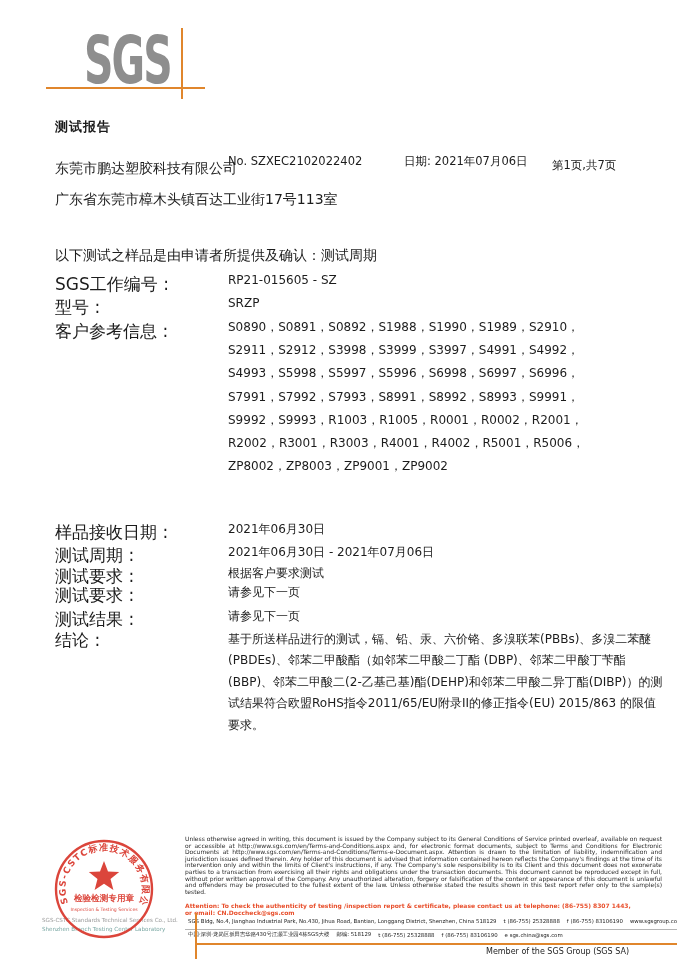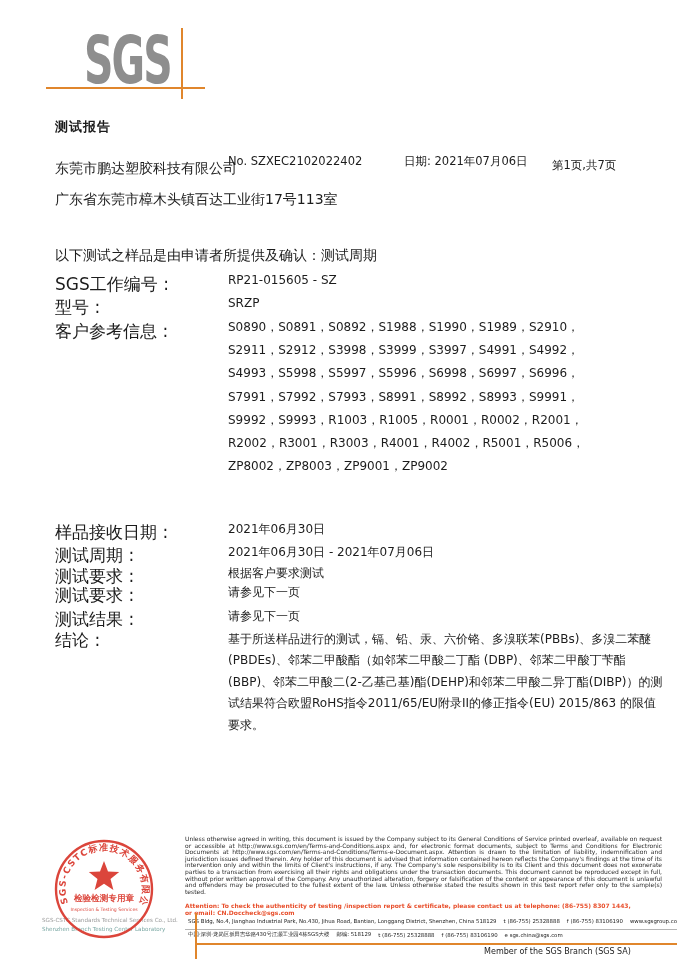--- a/index.html
+++ b/index.html
@@ -118,21 +118,21 @@
   <div class="abs addr-row addr-cn">
     <span>中国·深圳·龙岗区坂田吉华路430号江灏工业园4栋SGS大楼</span>
     <span>邮编: 518129</span>
     <span>t (86-755) 25328888</span>
     <span>f (86-755) 83106190</span>
     <span>e sgs.china@sgs.com</span>
   </div>
 
   <div class="abs foot-hline"></div>
   <div class="abs foot-vline"></div>
-  <div class="abs member">Member of the SGS Branch (SGS SA)</div>
+  <div class="abs member">Member of the SGS Group (SGS SA)</div>
 
   <div class="abs co-line1">SGS-CSTC Standards Technical Services Co., Ltd.</div>
   <div class="abs co-line2">Shenzhen Branch Testing Center Laboratory</div>
 
   <svg class="abs stamp" viewBox="0 0 104 104">
     <circle cx="52" cy="52" r="48" fill="none" stroke="#d9362b" stroke-width="2.4"></circle>
     <path id="sealArc" d="M 17,68 A 38.5,38.5 0 1 1 87,68" fill="none"></path>
     <text fill="#d9362b" font-size="9" font-weight="bold" letter-spacing="1.2">
       <textPath href="#sealArc" startOffset="2">SGS-CSTC标准技术服务有限公司深圳分公司</textPath>
     </text>

